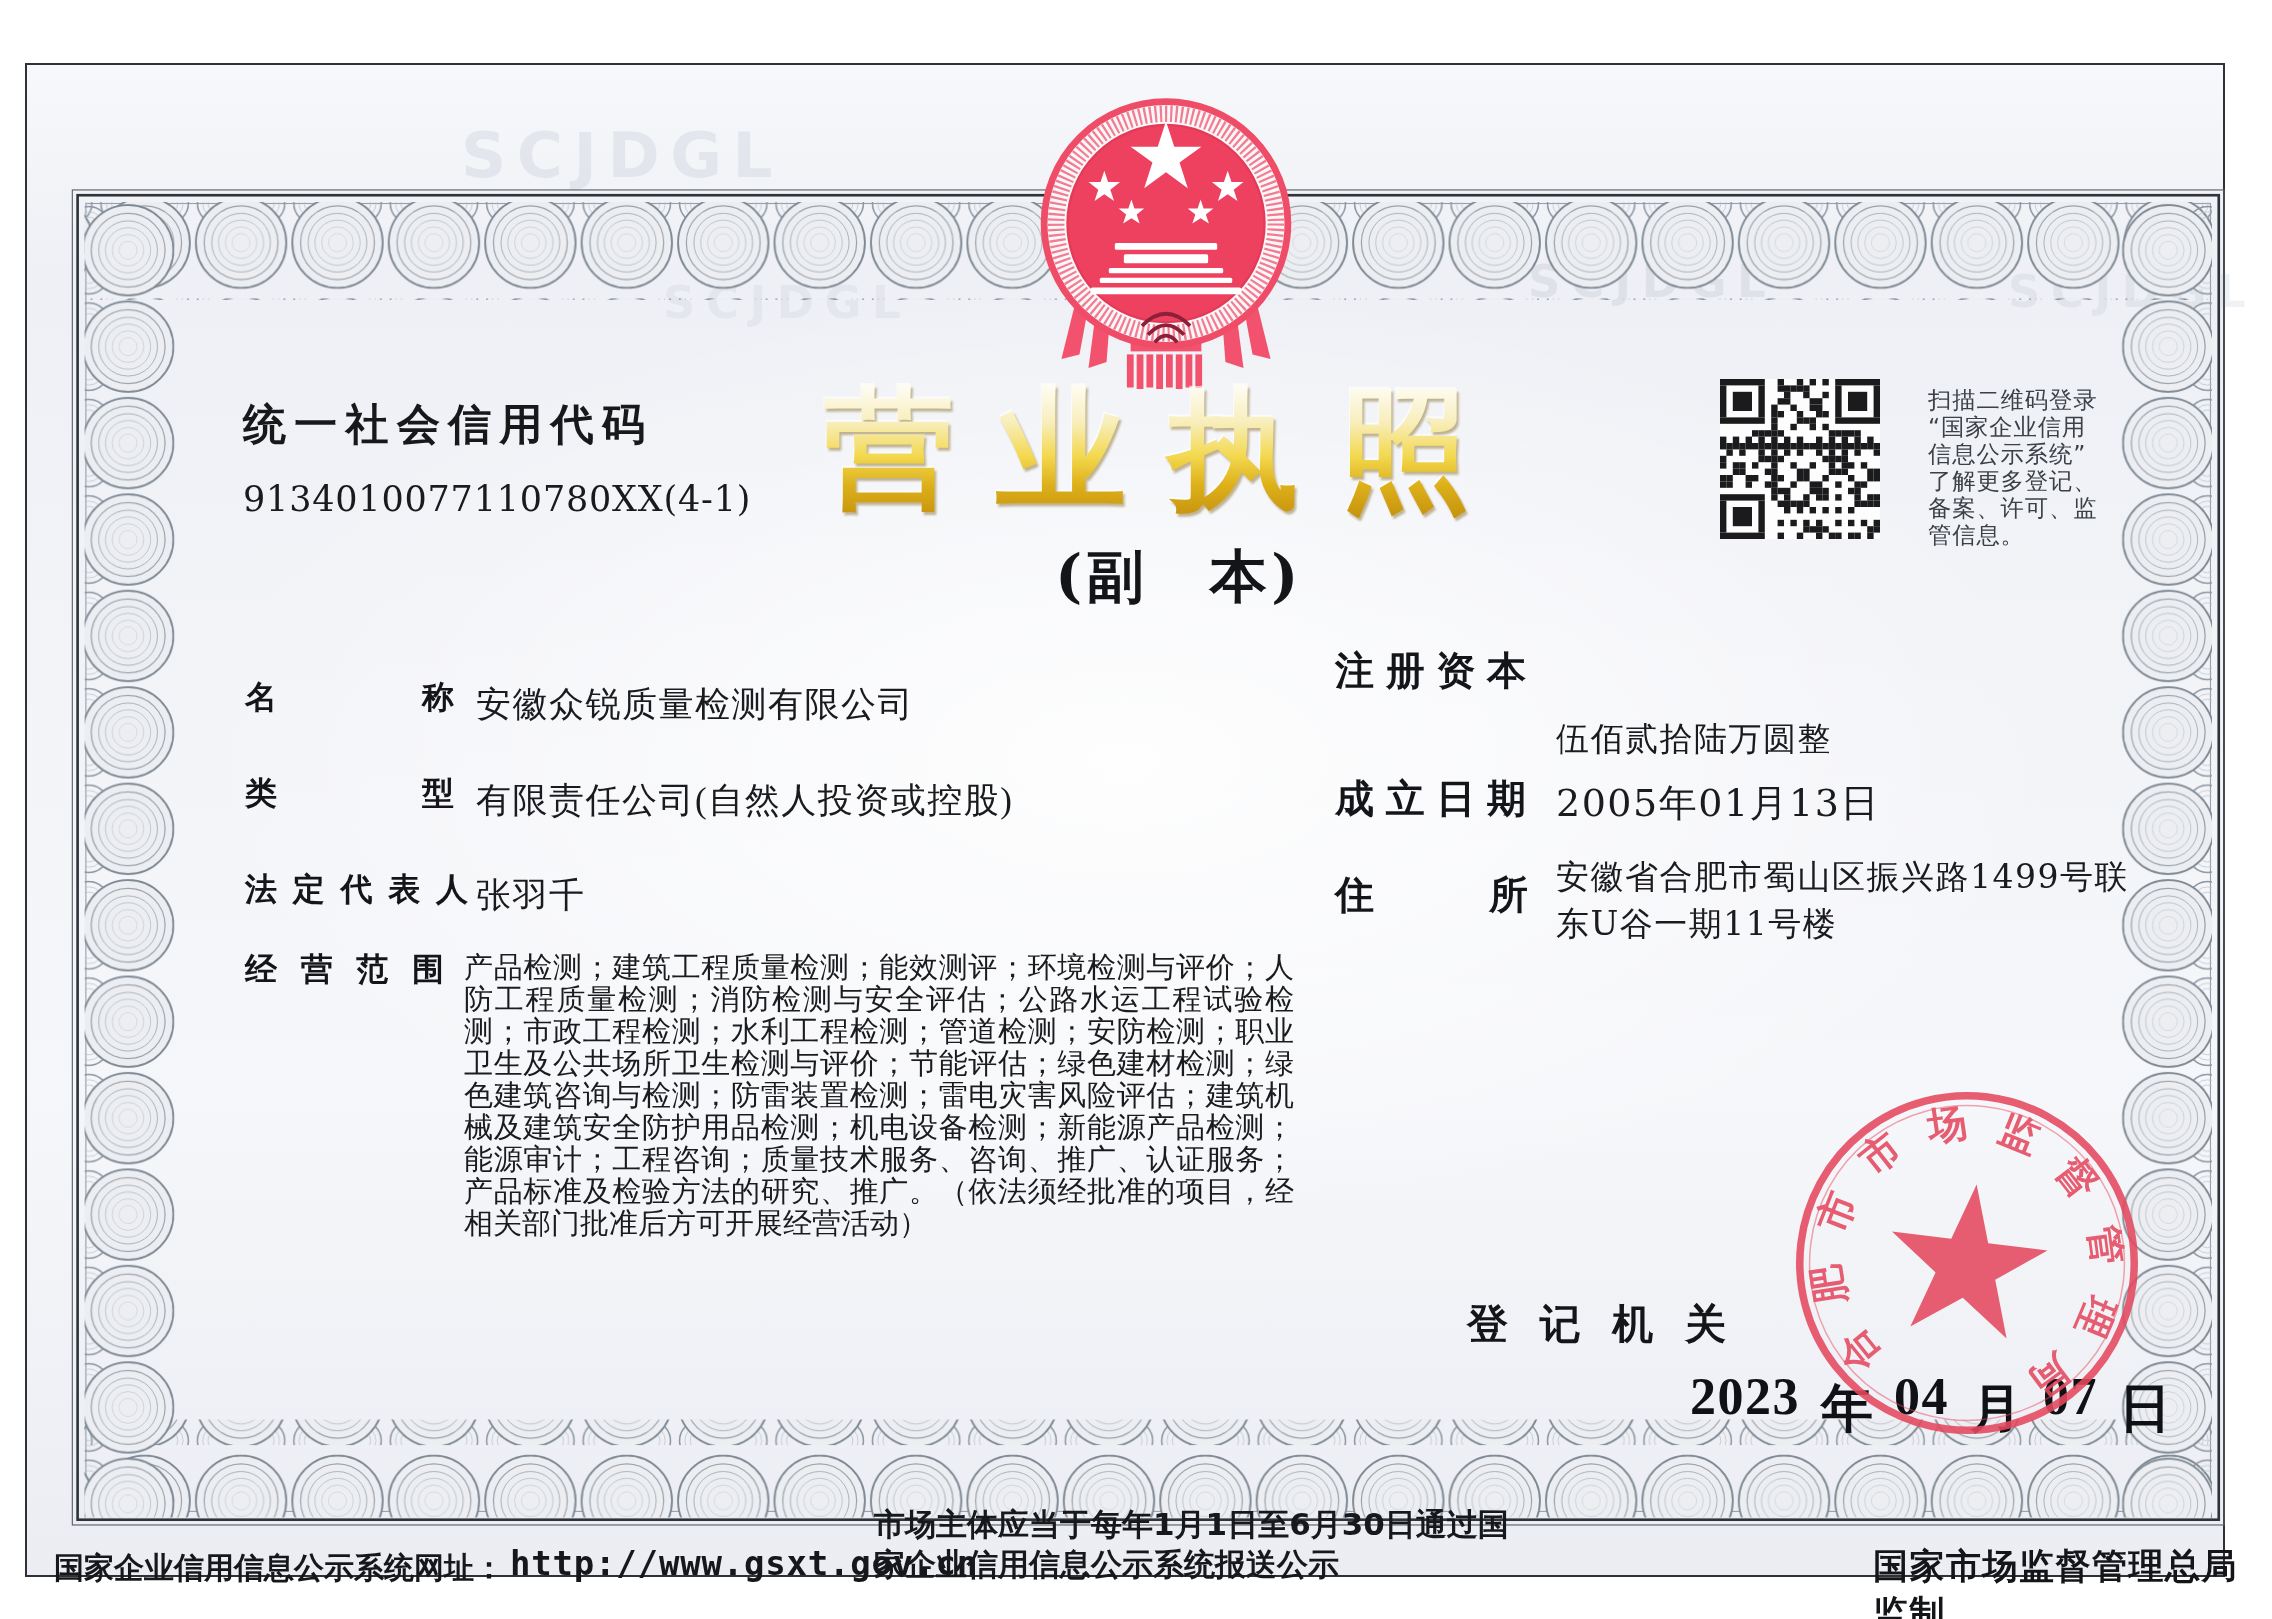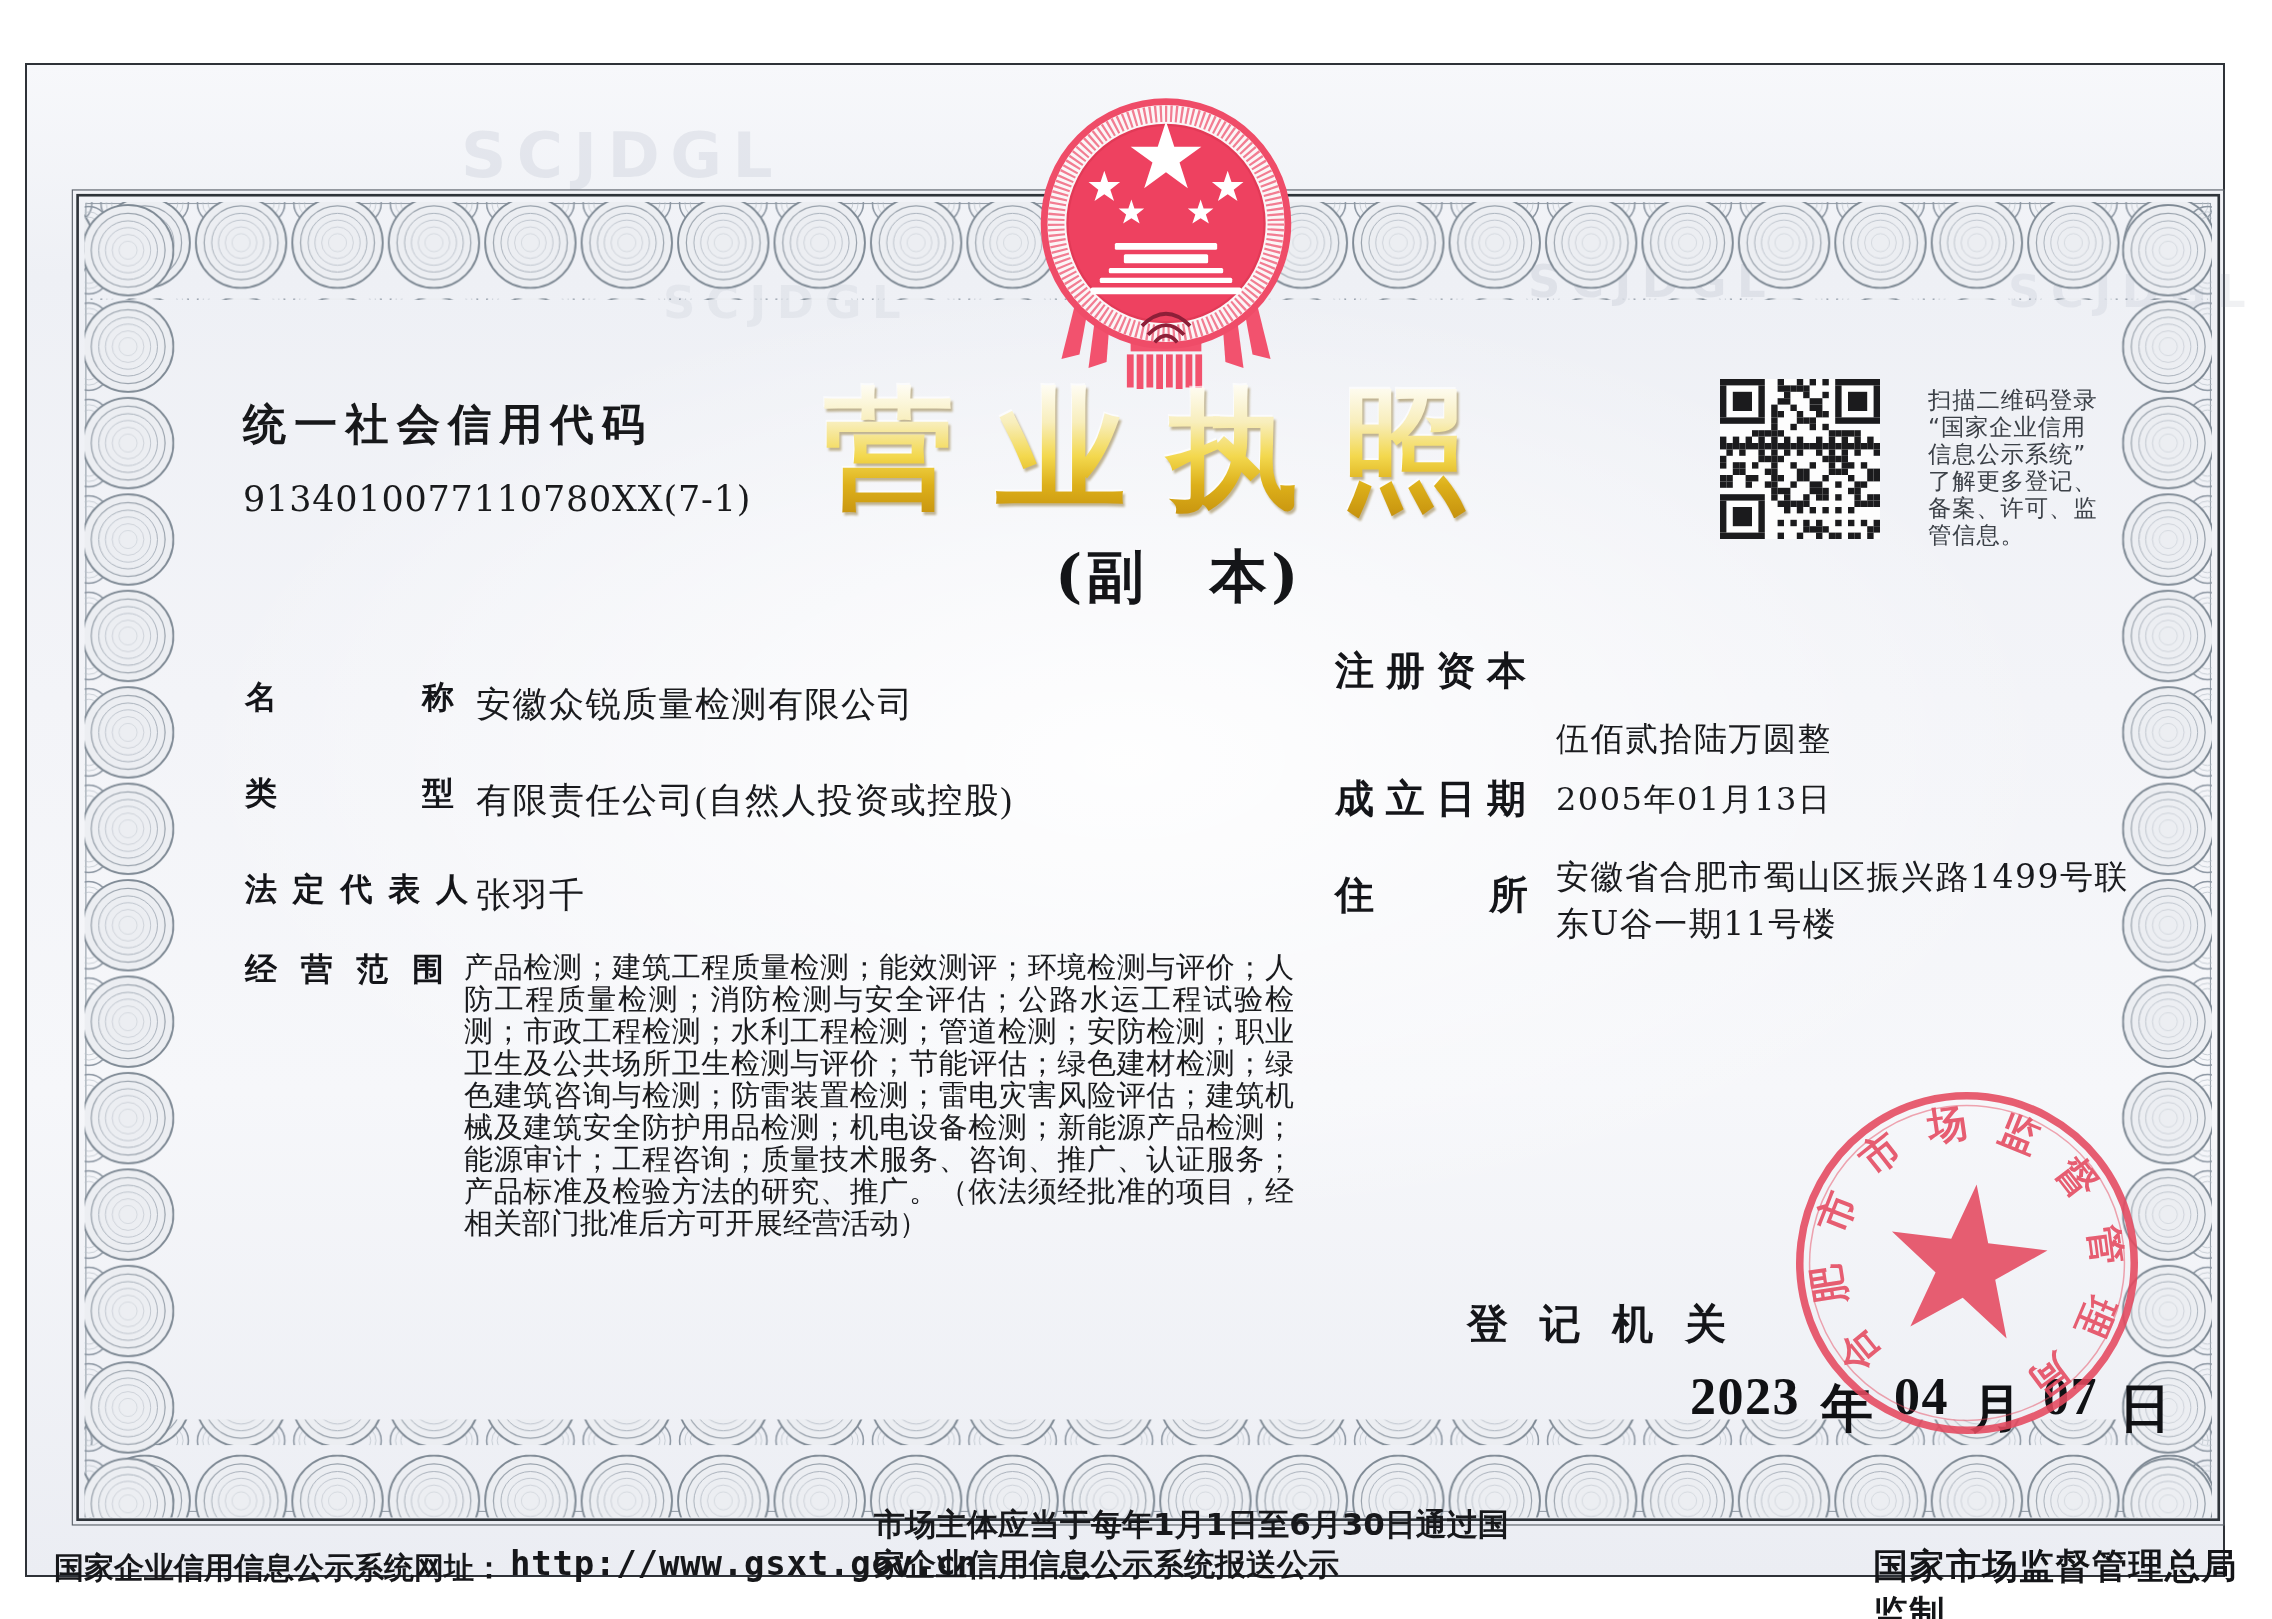--- a/index.html
+++ b/index.html
@@ -50,21 +50,21 @@
   #type-value{left:476px;top:777px;font-family:Liberation Serif, serif;}
   #legal-label{left:245px;top:868px;width:223px;}
   #legal-value{left:476px;top:872px;}
   #scope-label{left:245px;top:948px;width:199px;}
   #scope-value{left:464px;top:951px;width:830px;font-size:29px;line-height:32px;letter-spacing:0;
       text-align:justify;word-break:break-all;}
 
   #capital-label{left:1335px;top:644px;width:191px;font-size:39px;}
   #capital-value{left:1556px;top:682px;font-size:33px;margin-top:35px;}
   #estdate-label{left:1335px;top:772px;width:191px;font-size:39px;}
-  #estdate-value{left:1556px;top:778px;font-size:32px;text-align:right;}
+  #estdate-value{left:1556px;top:778px;font-size:38px;text-align:right;}
   #address-label{left:1335px;top:868px;width:193px;font-size:39px;}
   #address-value{left:1556px;top:853px;width:582px;font-size:33px;line-height:47px;word-break:break-all;}
   #authority-label{left:1467px;top:1297px;width:259px;font-size:41px;}
 
   
   #issue-date{left:1690px;top:1374px;display:flex;align-items:flex-start;
      font-family:Liberation Serif, serif;font-size:52px;color:#101114;font-weight:700;}
   #issue-date .dpart{margin-right:21px;}
   #issue-date .num{transform:translateY(-6.8px);letter-spacing:1.5px;}
 
@@ -163,21 +163,21 @@
     <rect x="95" y="297" width="200" height="9" rx="2"></rect>
   </g>
   <g fill="none" stroke="#8d1f38" stroke-width="5">
     <path d="M163,348 Q195,316 227,348"></path>
     <path d="M171,360 Q195,334 219,360"></path>
     <path d="M180,370 Q195,352 210,370"></path>
   </g>
 </svg>
 
 <div id="credit-label" class="abs">统一社会信用代码</div>
-<div id="credit-code" class="abs">9134010077110780XX(7-1)</div>
+<div id="credit-code" class="abs">9134010077110780XX(4-1)</div>
 <h1 id="title" class="abs" style="margin:0">营业执照</h1>
 <div id="subtitle" class="abs">(副　本)</div>
 
 <div id="qr" class="abs">
     <svg width="160" height="160" viewBox="0 0 212 212">
       <rect x="76.32000000000001" y="0" width="8.48" height="8.48" fill="#1b1b1d"></rect>
       <rect x="101.76" y="0" width="8.48" height="8.48" fill="#1b1b1d"></rect>
       <rect x="118.72" y="0" width="8.48" height="8.48" fill="#1b1b1d"></rect>
       <rect x="135.68" y="0" width="8.48" height="8.48" fill="#1b1b1d"></rect>
       <rect x="76.32000000000001" y="8.48" width="8.48" height="8.48" fill="#1b1b1d"></rect>

